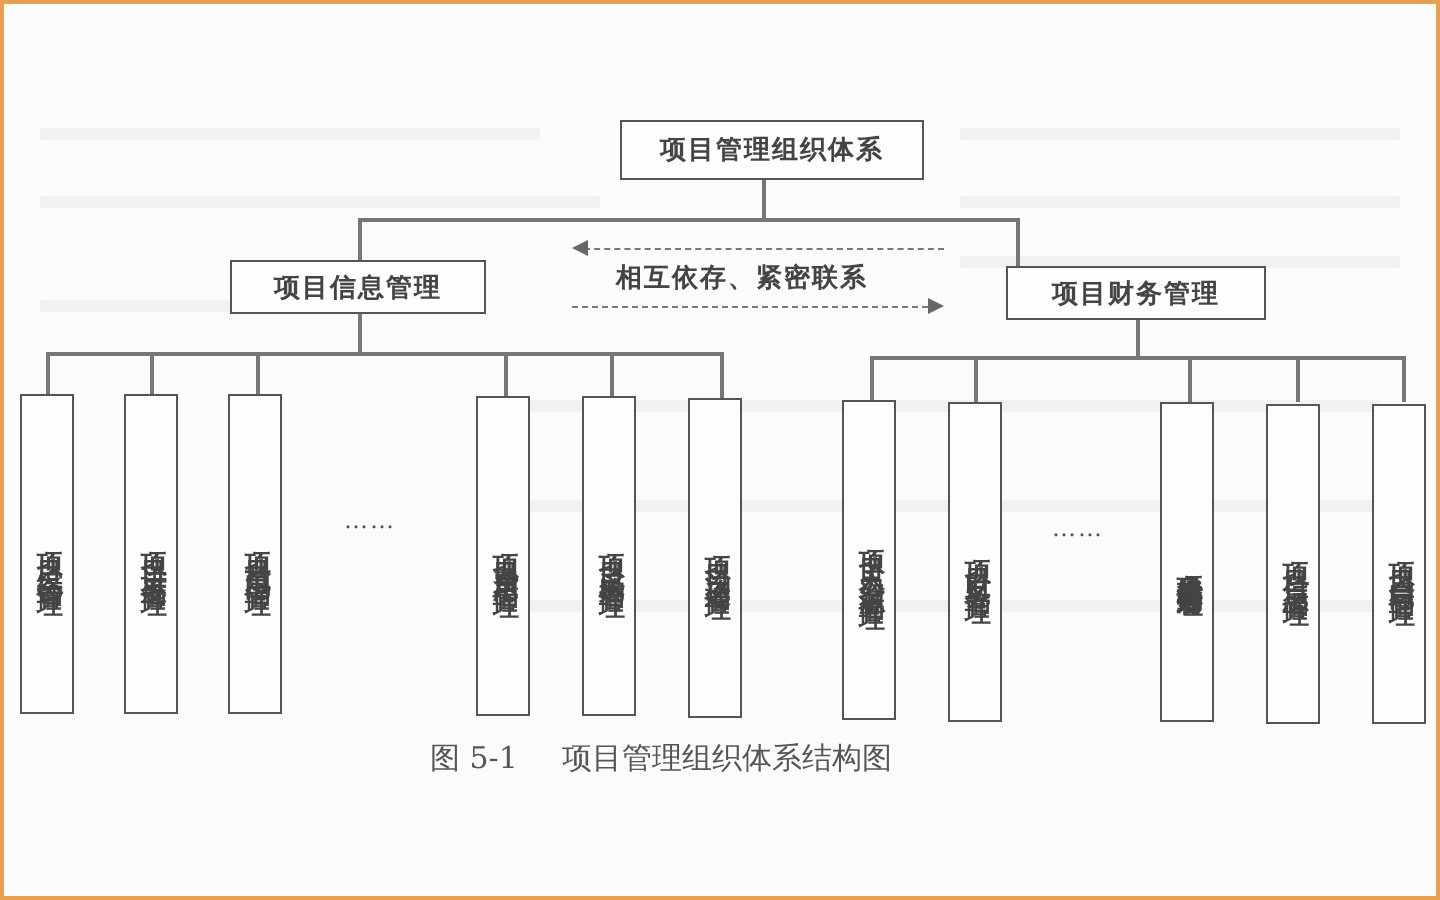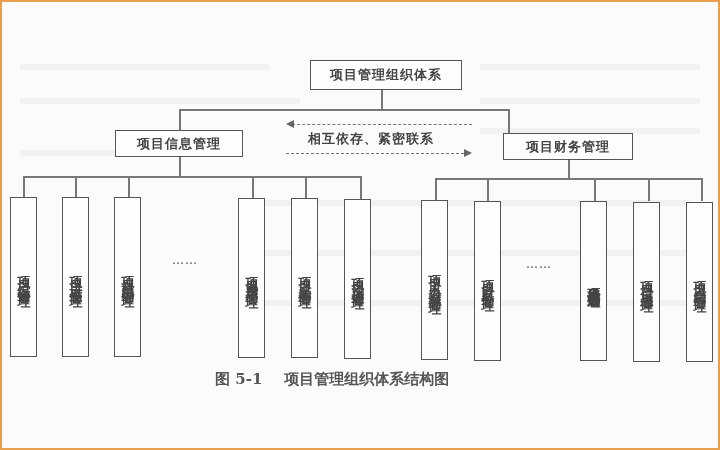--- a/index.html
+++ b/index.html
@@ -12,21 +12,21 @@
   .hbox { font-size:13px; font-weight:bold; letter-spacing:1px; color:#444; }
   .vbox { width:27px; height:160px; }
   .vtext { writing-mode:vertical-rl; text-orientation:upright; font-size:13px; font-weight:bold;
            letter-spacing:4px; color:#444; }
   .line { position:absolute; background:#777; }
   .dots { position:absolute; font-size:12px; color:#555; letter-spacing:1px; }
   .dash { position:absolute; height:0; border-top:1.5px dashed #777; }
   .arrow-l { position:absolute; width:0; height:0; border-top:4px solid transparent; border-bottom:4px solid transparent; border-right:8px solid #666; }
   .arrow-r { position:absolute; width:0; height:0; border-top:4px solid transparent; border-bottom:4px solid transparent; border-left:8px solid #666; }
   .rel { position:absolute; font-size:13px; font-weight:bold; color:#444; letter-spacing:1px; }
-  .caption { position:absolute; left:215px; top:370px; font-size:15px; font-weight:bold; color:#555; }
+  .caption { position:absolute; left:215px; top:370px; font-size:15px; font-weight:normal; color:#555; }
   .caption .num { margin-right:22px; }
 </style>
 </head>
 <body>
 
 <div class="frame"></div>
 
 <div class="ghost" style="left:20px;top:64px;width:250px;"></div>
 <div class="ghost" style="left:480px;top:64px;width:220px;"></div>
 <div class="ghost" style="left:20px;top:98px;width:280px;"></div>

